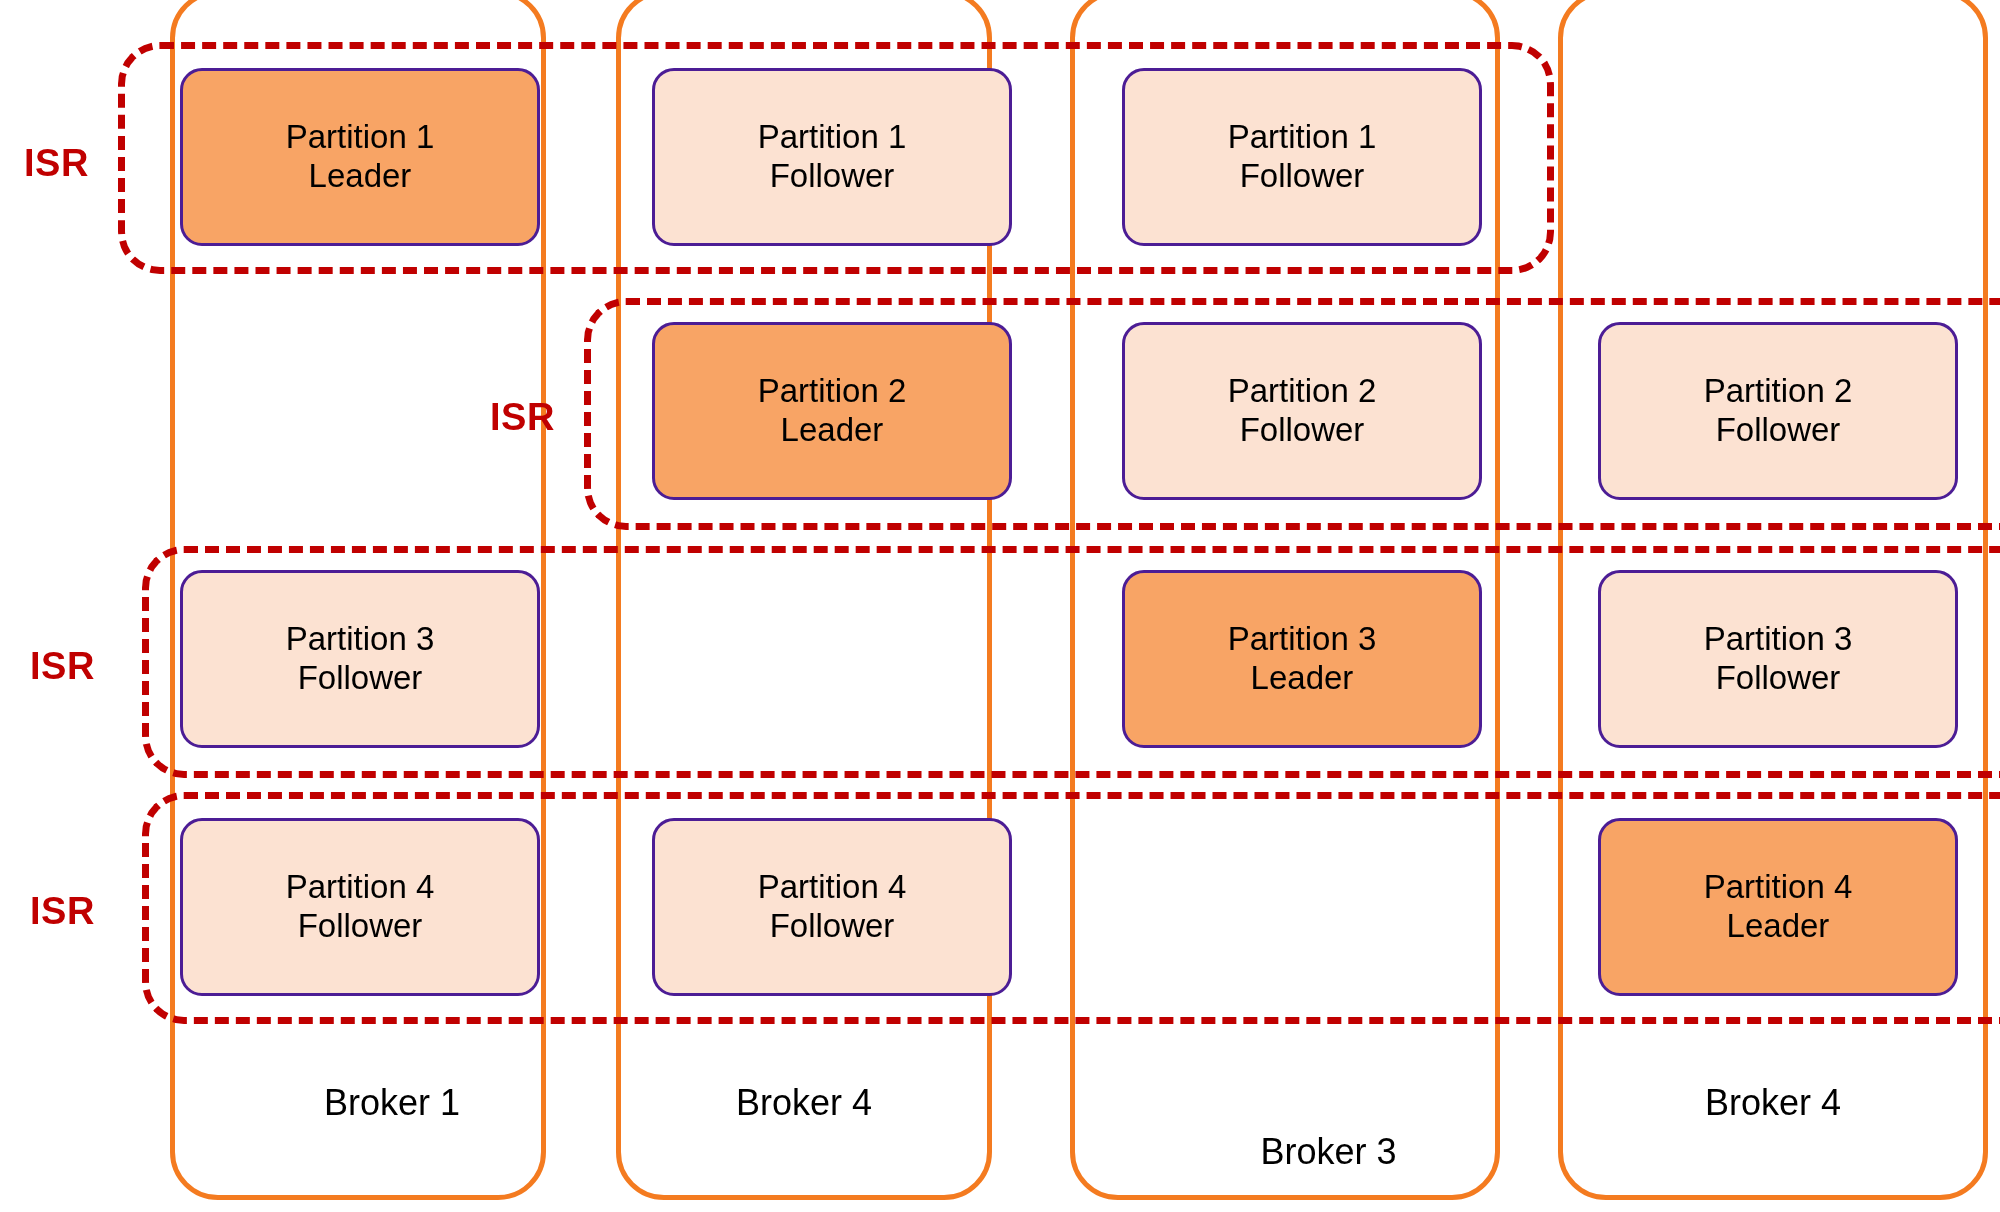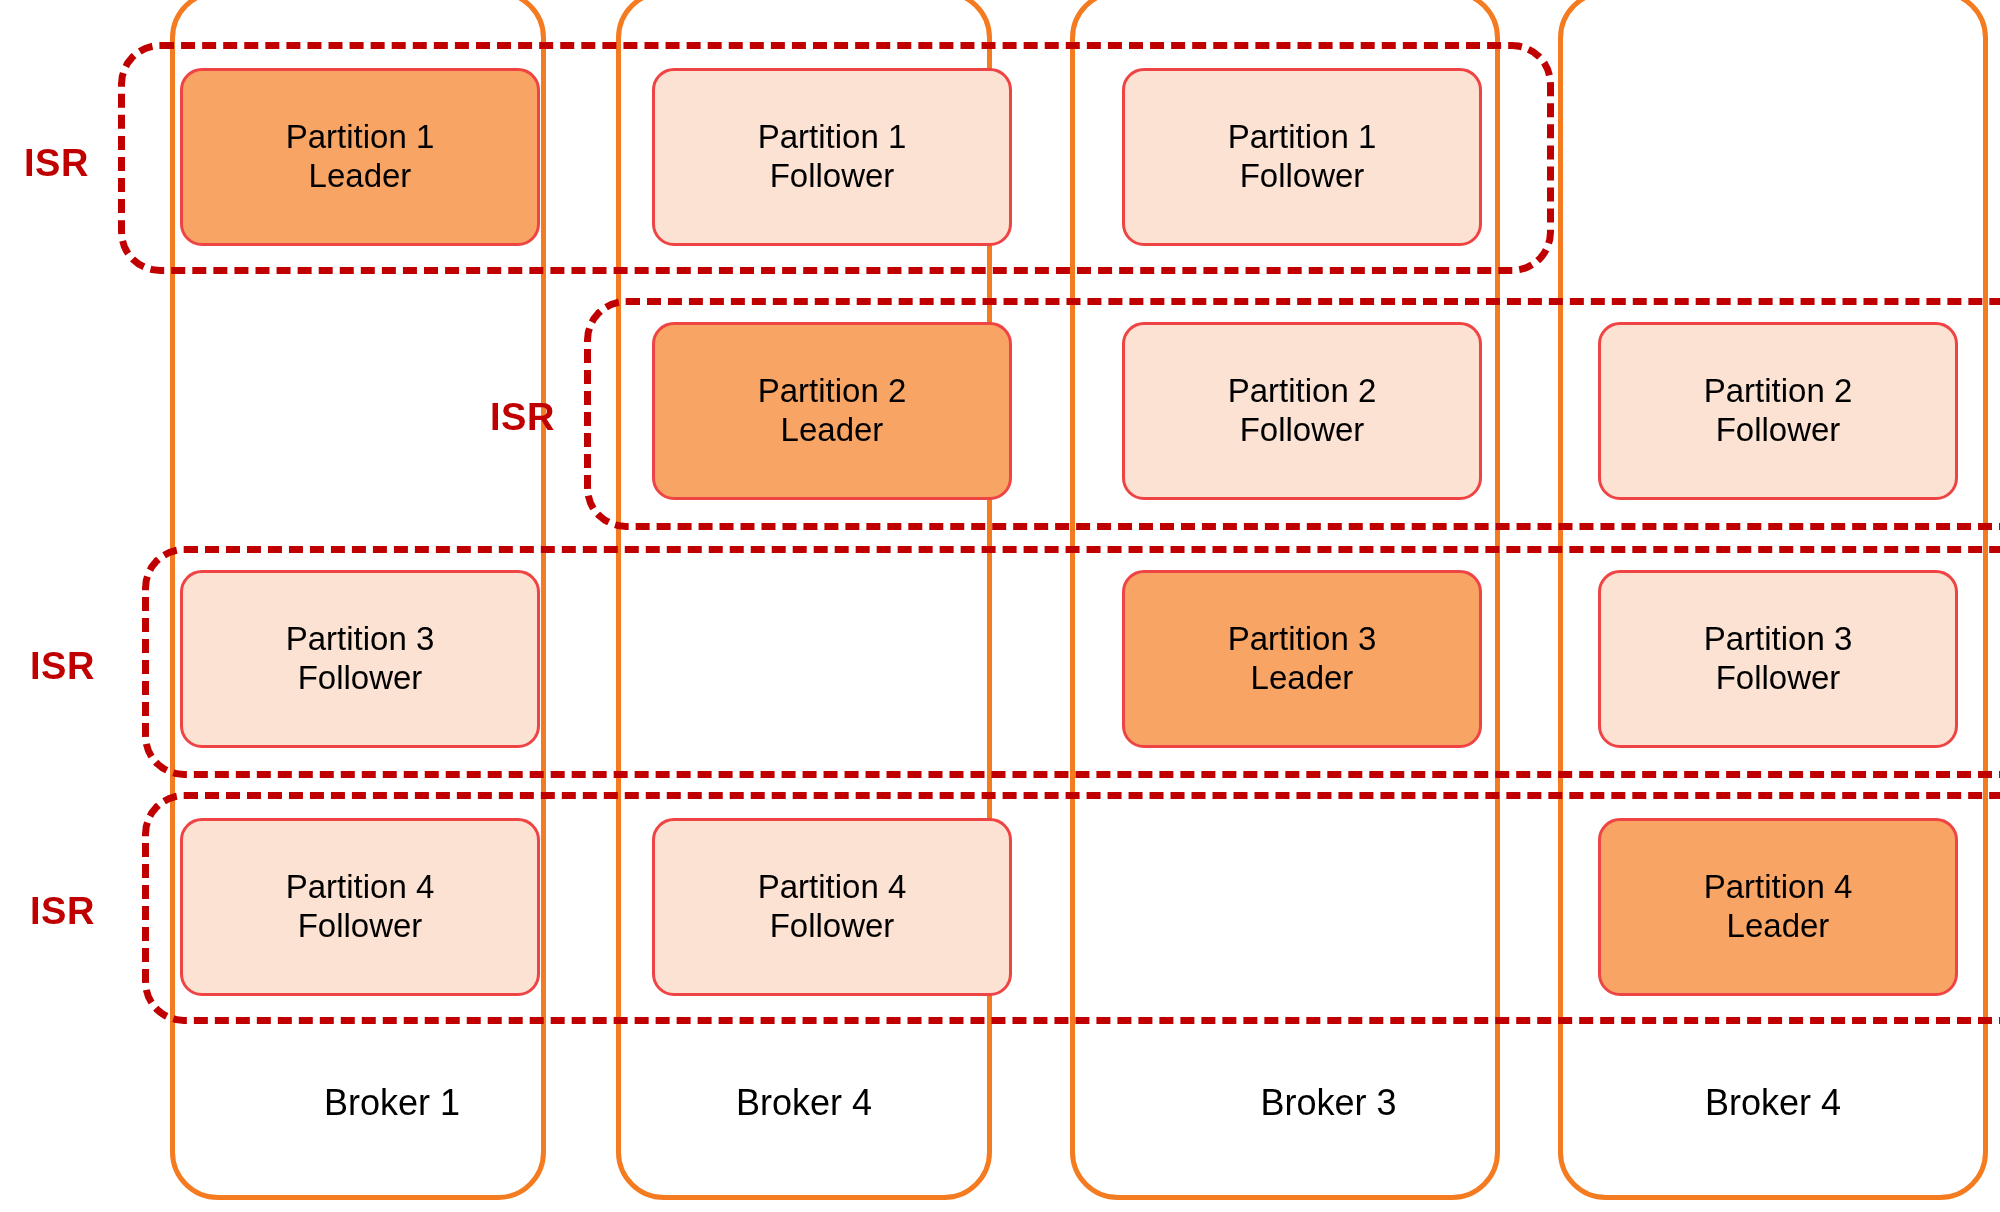--- a/index.html
+++ b/index.html
@@ -52,21 +52,21 @@
     font-size: 38px;
     font-weight: bold;
     color: #C00000;
     letter-spacing: 0.5px;
     white-space: nowrap;
   }
 
   
   .partition {
     position: absolute;
-    border: 3px solid #ef4444;
+    border: 3px solid #4c1d95;
     border-radius: 22px;
     display: flex;
     flex-direction: column;
     align-items: center;
     justify-content: center;
     line-height: 1.18;
     font-size: 33px;
     color: #000000;
     text-align: center;
   }
@@ -145,16 +145,16 @@
     <span class="pname">Partition 4</span>
     <span class="prole">Follower</span>
   </div>
   <div class="partition leader" style="left:1598px; top:818px; width:360px; height:178px;">
     <span class="pname">Partition 4</span>
     <span class="prole">Leader</span>
   </div>
 
   <div class="broker-label" style="left:170px; top:1082px; width:444px;">Broker 1</div>
   <div class="broker-label" style="left:616px; top:1082px; width:376px;">Broker 4</div>
-  <div class="broker-label" style="left:1070px; top:1082px; width:517px;">Broker 3</div>
+  <div class="broker-label" style="left:1070px; top:1131px; width:517px;">Broker 3</div>
   <div class="broker-label" style="left:1558px; top:1082px; width:430px;">Broker 4</div>
 
 </div>
 
 </body></html>

